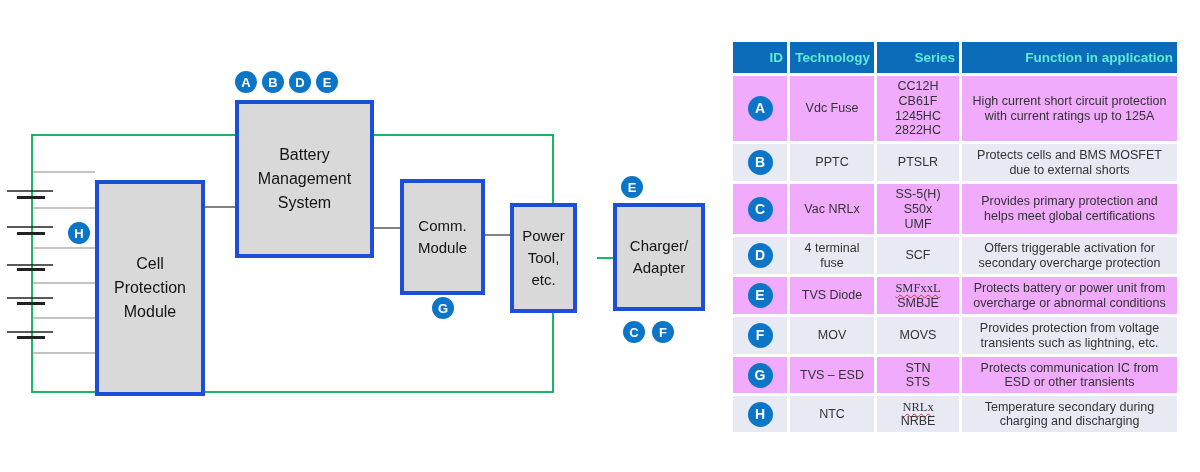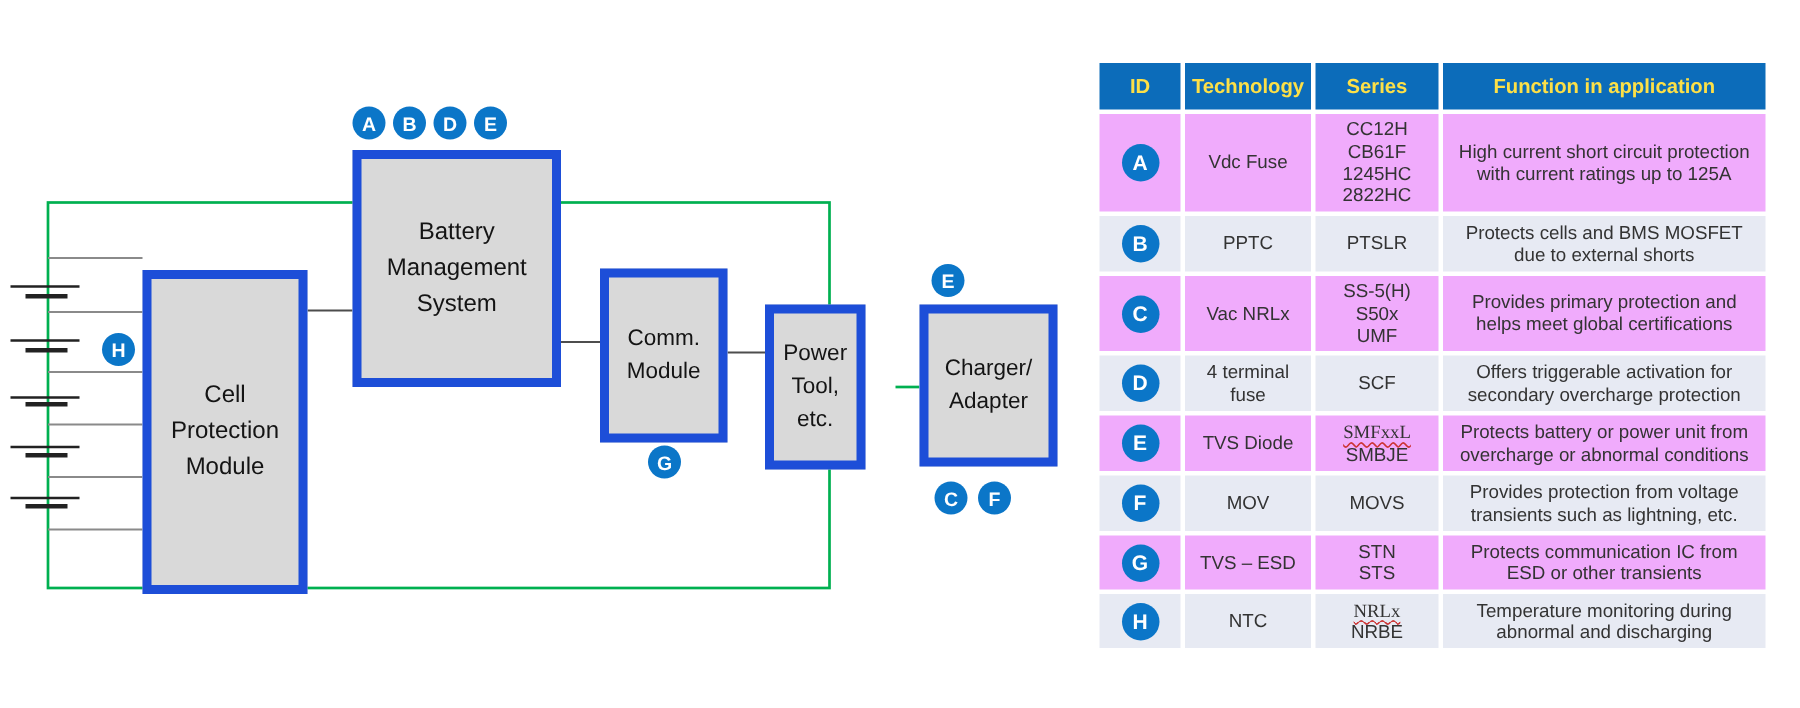--- a/index.html
+++ b/index.html
@@ -5,21 +5,21 @@
   html,body{margin:0;padding:0;}
   body{
     width:1200px;height:472px;position:relative;overflow:hidden;
     background:#ffffff;font-family:"Liberation Sans",sans-serif;
   }
   
   .diagram{position:absolute;left:0;top:0;width:720px;height:472px;}
   .wiring{position:absolute;left:0;top:0;z-index:0;}
   .box{
     position:absolute;z-index:1;box-sizing:border-box;
-    background:#d9d9d9;border:6px solid #1d4ed8;
+    background:#d9d9d9;border:4px solid #1d4ed8;
     display:flex;align-items:center;justify-content:center;
     text-align:center;color:#141414;white-space:pre-line;
   }
   .box-cpm{left:95px;top:180px;width:110px;height:216px;font-size:16px;line-height:24px;}
   .box-bms{left:235px;top:100px;width:139px;height:158px;font-size:16px;line-height:24px;}
   .box-comm{left:400px;top:179px;width:85px;height:116px;font-size:15px;line-height:22px;}
   .box-power{left:510px;top:203px;width:67px;height:110px;font-size:15px;line-height:22px;}
   .box-charger{left:613px;top:203px;width:92px;height:108px;font-size:15px;line-height:22px;}
   .badge{
     position:absolute;z-index:2;width:22px;height:22px;border-radius:50%;
@@ -30,22 +30,22 @@
   .pos-d{left:289px;top:71px;}  .pos-e1{left:316px;top:71px;}
   .pos-h{left:68px;top:222px;}  .pos-g{left:432px;top:297px;}
   .pos-e2{left:621px;top:176px;} .pos-c{left:623px;top:321px;}
   .pos-f{left:652px;top:321px;}
   
   .spec{
     position:absolute;left:730px;top:39px;width:450px;z-index:1;
     border-collapse:separate;border-spacing:3px;table-layout:fixed;
   }
   .spec th{
-    background:#0c6cba;color:#fde047;font-size:13.5px;font-weight:bold;
-    height:27px;text-align:center;vertical-align:middle;padding:2px 4px;
+    background:#0c6cba;color:#5eead4;font-size:13.5px;font-weight:bold;
+    height:27px;text-align:right;vertical-align:middle;padding:2px 4px;
   }
   .spec td{
     font-size:12.5px;color:#333333;text-align:center;vertical-align:middle;
     padding:3px 5px;line-height:1.18;
   }
   .spec tr.dark td{background:#f0abfc;}
   .spec tr.light td{background:#e7eaf3;}
   .spec tbody tr:nth-child(1){height:58px;}
   .spec tbody tr:nth-child(2){height:37px;}
   .spec tbody tr:nth-child(3){height:48px;}
@@ -240,16 +240,16 @@
       </tr>
       <tr class="light">
         <td>
           <div class="tbadge">H</div>
         </td>
         <td>NTC</td>
         <td>
           <div class="wavy">NRLx</div>
           <div>NRBE</div>
         </td>
-        <td>Temperature monitoring during abnormal and discharging</td>
+        <td>Temperature secondary during charging and discharging</td>
       </tr>
     </tbody>
 </table>
 
 </body></html>

